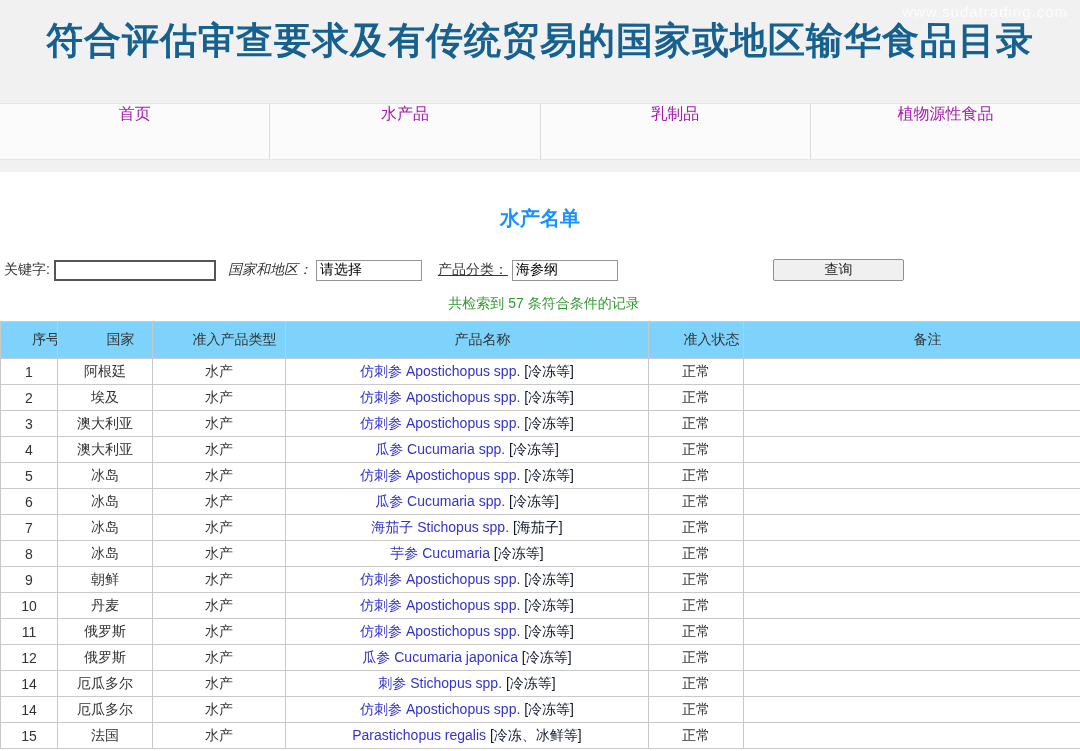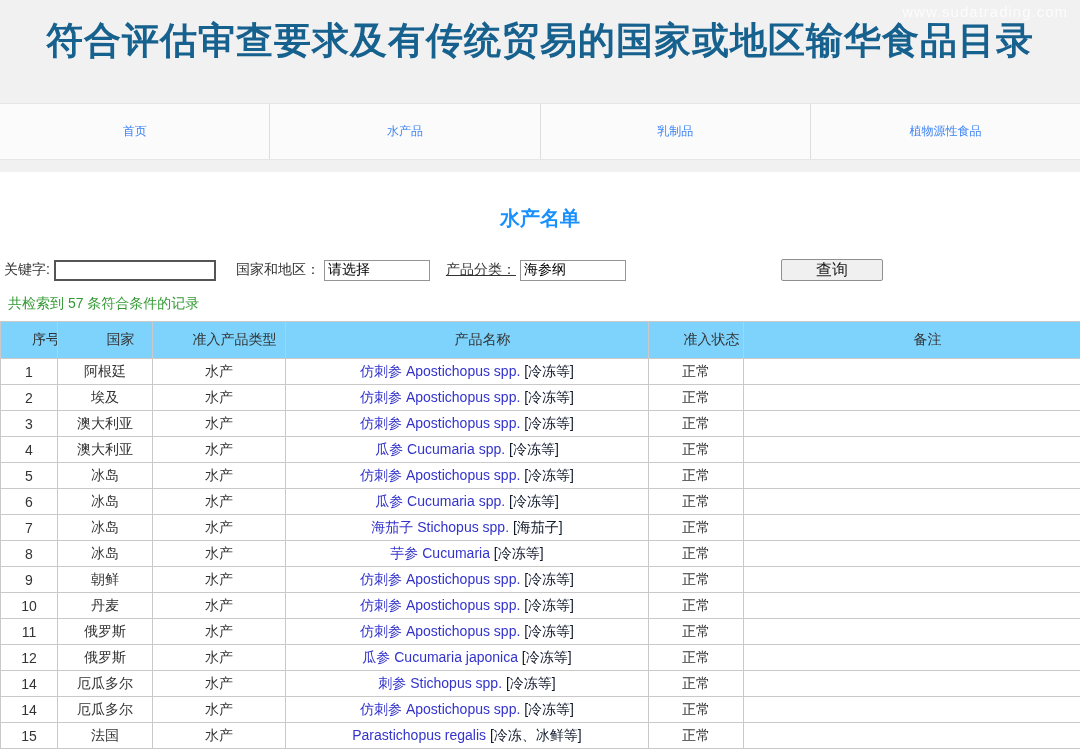--- a/index.html
+++ b/index.html
@@ -34,24 +34,23 @@
   .nav {
     display: flex;
     height: 57px;
     background: #fbfbfb;
     border-top: 1px solid #e6e6e6;
     border-bottom: 1px solid #e6e6e6;
   }
   .nav-item {
     flex: 1;
     display: flex;
-    align-items: center;
     justify-content: center;
-    font-size: 12px;
-    color: #3b82f6;
+    font-size: 16px;
+    color: #a21caf;
     cursor: pointer;
     border-right: 1px solid #dddddd;
   }
   .nav-item:last-child { border-right: none; }
   .gray-strip {
     height: 12px;
     background: #f1f1f1;
   }
   
   .page-title {
@@ -72,49 +71,50 @@
   }
   .search-bar label { color: #333; }
   .kw-input {
     width: 162px; height: 21px;
     margin-left: 4px;
     border: 2px solid #555;
     background: #fff;
     font-size: 13px;
     padding: 0 3px;
   }
-  .lbl-country { margin-left: 20px; }
+  .lbl-country { margin-left: 12px; font-style: italic; }
   .sel-input {
     width: 106px; height: 21px;
     margin-left: 4px;
     border: 1px solid #949494;
     background: #fff;
     font-size: 14px;
     padding: 0 3px;
     color: #000000;
     font-family: "Liberation Sans", "DejaVu Sans", sans-serif;
   }
   .lbl-category { margin-left: 16px; text-decoration: underline; }
   .query-btn {
     margin-left: 155px;
-    width: 102px; height: 22px;
+    width: 131px; height: 22px;
     background: #f0f0f0;
     border: 1px solid #8f8f8f;
     border-radius: 2px;
-    font-size: 16px;
+    font-size: 14px;
     color: #222;
     cursor: pointer;
     font-family: Liberation Serif, serif;
   }
   .result-summary {
     margin-top: 13px;
     padding-left: 8px;
     height: 18px;
     font-size: 14px;
     color: #339933;
+    text-align: center;
   }
   
   table.list {
     margin-top: 8px;
     width: 1080px;
     border-collapse: collapse;
     table-layout: fixed;
     font-size: 14px;
   }
   table.list th, table.list td {

